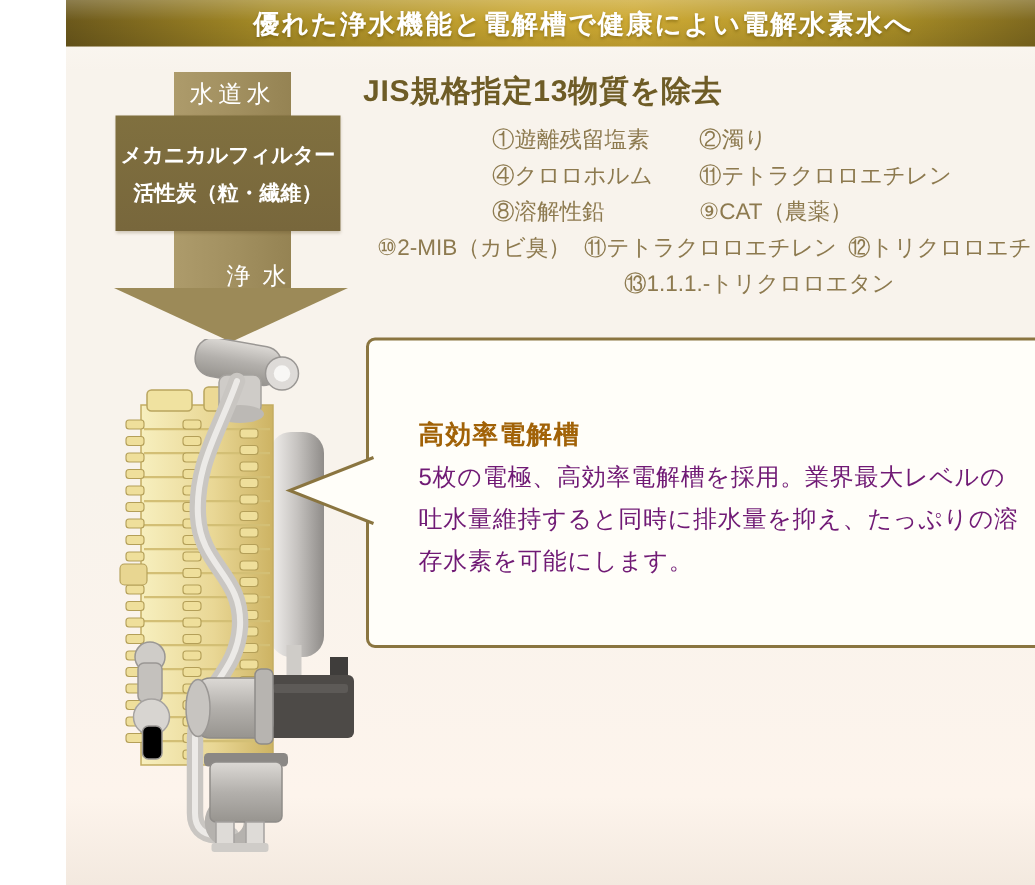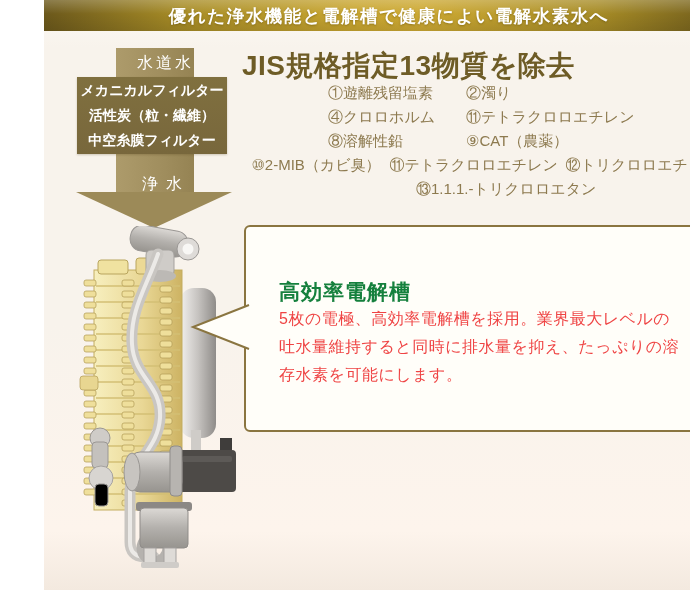--- a/index.html
+++ b/index.html
@@ -20,80 +20,79 @@
   .banner span{
     color:#fff;font-weight:bold;font-size:17.5px;letter-spacing:1.5px;
     text-shadow:0 1px 2px rgba(90,70,0,.45);
   }
   
   .flow-shaft{
     position:absolute;left:72px;top:48px;width:78px;height:144px;
     background:linear-gradient(90deg,#ad9b6b 0%,#a18f5f 55%,#958353 100%);
   }
   .flow-label{
-    position:absolute;left:72px;width:78px;text-align:right;
+    position:absolute;left:72px;width:78px;text-align:center;
     font-family:"Liberation Serif",serif;color:#fff;font-size:16px;
   }
   .flow-label.in{top:53px;letter-spacing:3px;}
-  .flow-label.out{top:174px;letter-spacing:8px;padding-left:4px;width:70px;}
+  .flow-label.out{top:174px;letter-spacing:8px;padding-left:24px;width:70px;}
   .filter-box{
     position:absolute;left:33px;top:77px;width:150px;height:77px;
     background:linear-gradient(180deg,#80703f 0%,#78673c 100%);
     display:flex;flex-direction:column;align-items:center;justify-content:center;
     box-shadow:0 1px 2px rgba(80,60,20,.25);
   }
   .filter-box div{color:#fff;font-weight:bold;font-size:14px;line-height:25px;white-space:nowrap;}
   .flow-arrowhead{
     position:absolute;left:32px;top:192px;width:0;height:0;
     border-left:78px solid transparent;border-right:78px solid transparent;
     border-top:36px solid #9c8a58;
   }
   
   .jis-heading{
     position:absolute;left:198px;top:47px;
-    font-size:28px;font-weight:bold;color:#6e5c26;letter-spacing:.5px;
+    font-size:20px;font-weight:bold;color:#6e5c26;letter-spacing:.5px;
   }
   .jis-list{position:absolute;left:198px;top:81px;width:486px;}
   .jis-row{display:flex;height:24px;align-items:center;justify-content:center;}
   .jis-cell{font-size:15px;color:#8d7a4f;white-space:nowrap;}
   .jis-cell:nth-child(1){width:138px;}
   .jis-cell:nth-child(2){width:176px;}
   
   .callout{
     position:absolute;left:200px;top:225px;width:464px;height:203px;
     background:#fffef9;border:2px solid #8a7540;border-radius:6px;
   }
   .callout-title{
     position:absolute;left:33px;top:51px;
-    font-size:21px;font-weight:bold;color:#15803d;letter-spacing:1px;
+    font-size:17px;font-weight:bold;color:#a16207;letter-spacing:1px;
   }
   .callout-body{
     position:absolute;left:33px;top:78px;width:402px;
-    font-size:16px;line-height:28px;color:#ef4444;letter-spacing:.5px;
+    font-size:16px;line-height:28px;color:#701a75;letter-spacing:.5px;
   }
   .callout-tail{position:absolute;left:-56px;top:75px;width:60px;height:50px;}
   
   .device{position:absolute;left:30px;top:226px;width:168px;height:345px;}
 </style>
 </head>
 <body>
 
 <div id="page">
 
   <div class="banner">
     <span>優れた浄水機能と電解槽で健康によい電解水素水へ</span>
   </div>
 
   <div>
     <div class="flow-shaft"></div>
     <div class="flow-label in">水道水</div>
     <div class="filter-box">
       <div>メカニカルフィルター</div>
       <div>活性炭（粒・繊維）</div>
-      <div>中空糸膜フィルター</div>
     </div>
     <div class="flow-label out">浄水</div>
     <div class="flow-arrowhead"></div>
   </div>
 
   <div class="jis-heading">JIS規格指定13物質を除去</div>
   <div class="jis-list">
     <div class="jis-row">
       <span class="jis-cell">①遊離残留塩素</span>
       <span class="jis-cell">②濁り</span>

